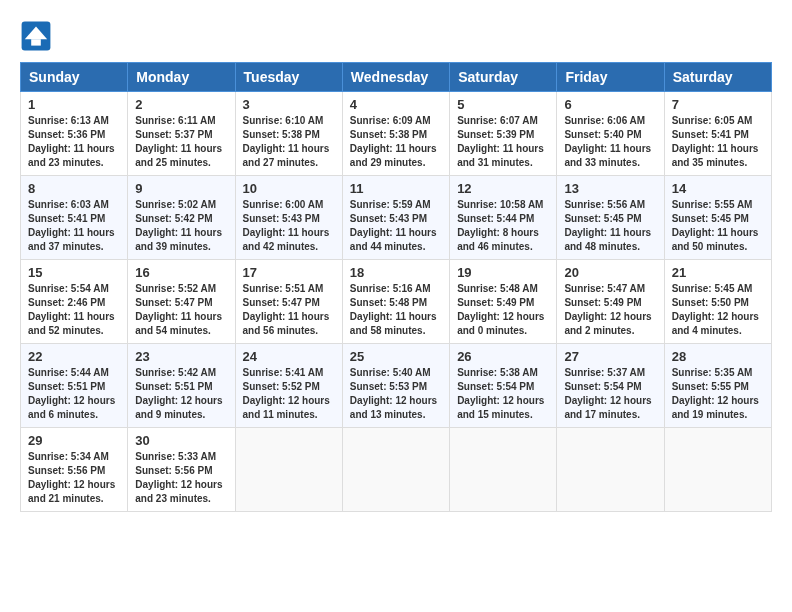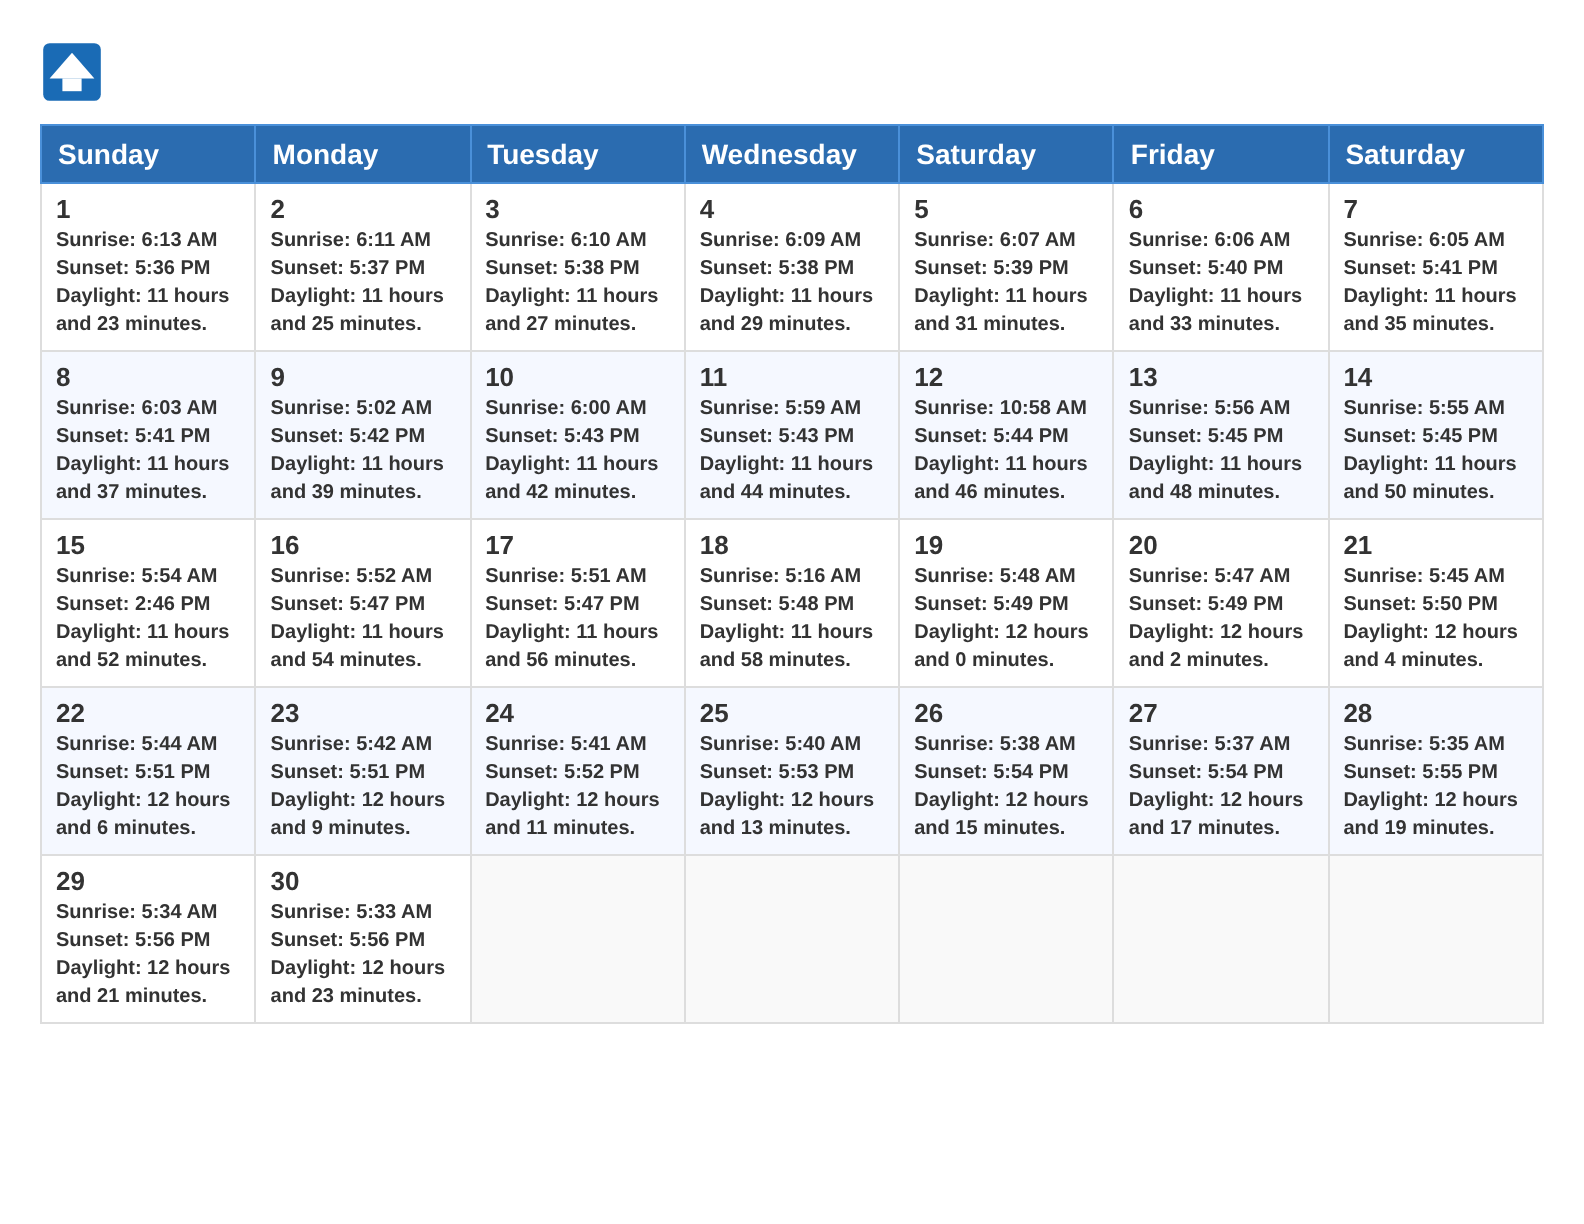--- a/index.html
+++ b/index.html
@@ -211,21 +211,21 @@
           <span>Sunrise: 5:59 AM</span><br>
           <span>Sunset: 5:43 PM</span><br>
           <span>Daylight: 11 hours and 44 minutes.</span>
         </div>
       </td>
         <td>
         <span class="day-num">12</span>
         <div class="day-info">
           <span>Sunrise: 10:58 AM</span><br>
           <span>Sunset: 5:44 PM</span><br>
-          <span>Daylight: 11 hours and 46 minutes.</span>
+          <span>Daylight: 8 hours and 46 minutes.</span>
         </div>
       </td>
         <td>
         <span class="day-num">13</span>
         <div class="day-info">
           <span>Sunrise: 5:56 AM</span><br>
           <span>Sunset: 5:45 PM</span><br>
           <span>Daylight: 11 hours and 48 minutes.</span>
         </div>
       </td>

